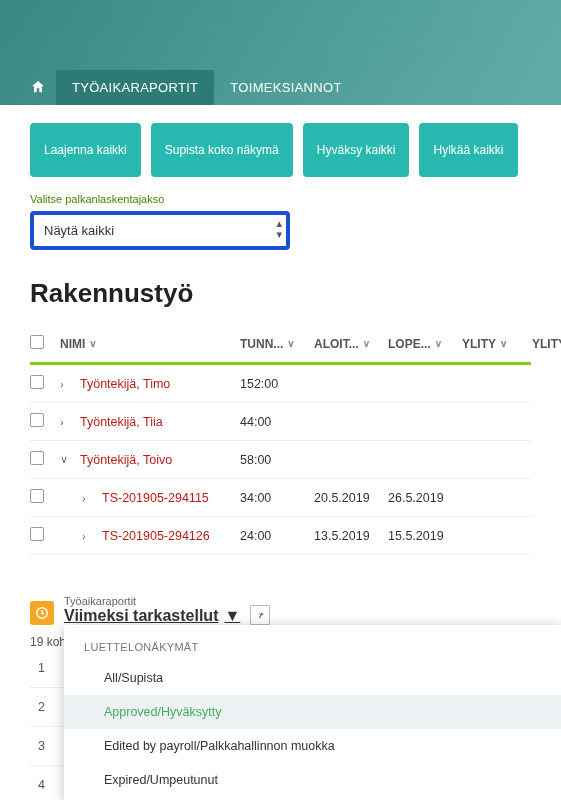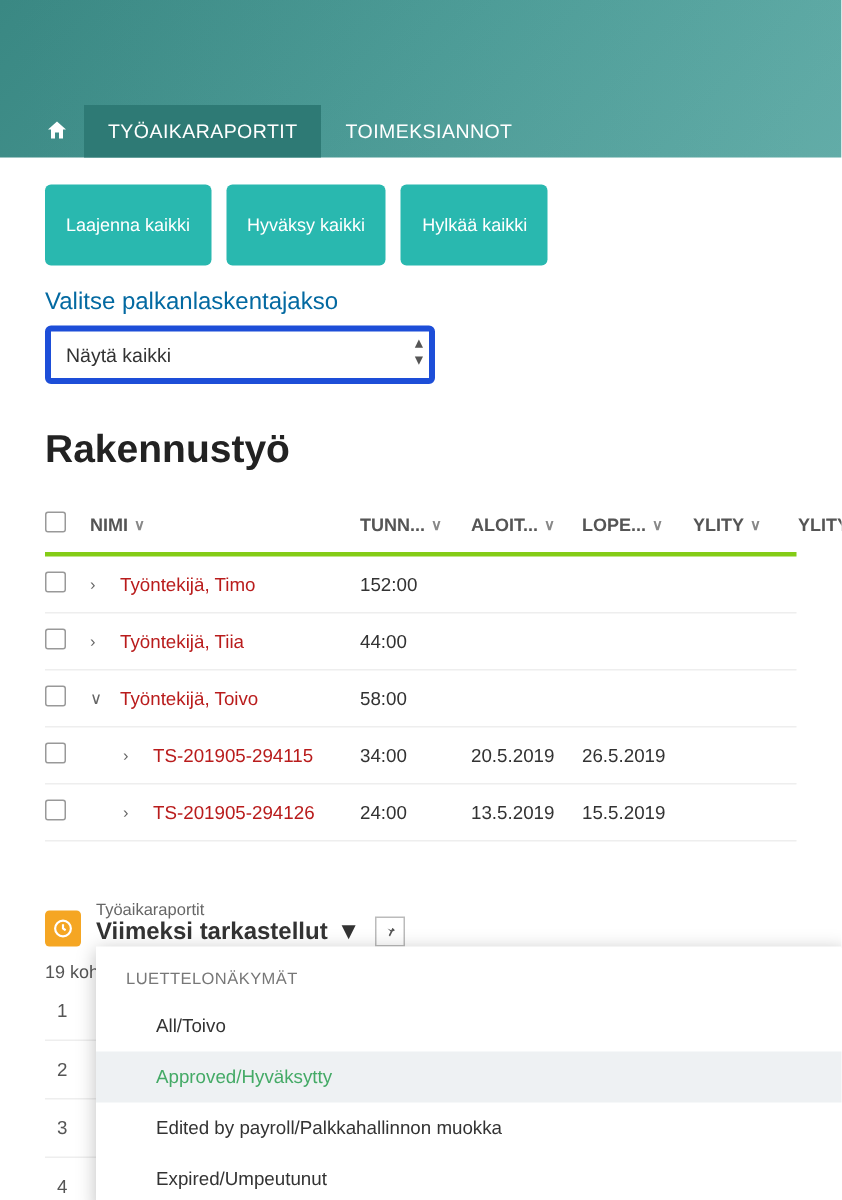--- a/index.html
+++ b/index.html
@@ -9,42 +9,42 @@
   .brand { position: absolute; top: 10px; left: 60px; color: #fff; font-size: 15px; }
   .brand .adecco { font-weight: 500; letter-spacing: 0.5px; }
   .brand .sihti { font-family: serif; font-size: 20px; font-style: italic; letter-spacing: 1px; margin-top: 2px; }
   .mainnav { position: absolute; bottom: 0; left: 0; display: flex; align-items: center; padding: 0 20px; gap: 0; }
   .home-btn { width: 36px; height: 36px; display:flex; align-items:center; justify-content:center; color:#fff; cursor:pointer; }
   .nav-tab { padding: 10px 16px; color: #fff; font-size: 13px; font-weight: 500; cursor:pointer; letter-spacing: 0.3px; }
   .nav-tab.active { background: #2e7a75; }
   .content { padding: 18px 30px; }
   .btnrow { display: flex; gap: 10px; margin-bottom: 16px; flex-wrap: wrap; }
   .tealbtn { background: #29b8af; color: #fff; border:none; border-radius: 4px; padding: 20px 14px; font-size: 12px; font-weight: 500; cursor:pointer; }
-  .label { font-size: 16px; color: #0369a1; margin-bottom: 6px; }
+  .label { font-size: 11px; color: #4d7c0f; margin-bottom: 6px; }
   .selectwrap { position: relative; width: 260px; margin-bottom: 28px; }
   .selectbox { width: 100%; border: 4px solid #1d4ed8; border-radius: 4px; padding: 8px 10px; font-size: 13px; background:#fff; }
   .selectcaret { position:absolute; right:8px; top:7px; font-size:11px; line-height:1; color:#555; }
   h1.pagetitle { font-size: 26px; font-weight: 700; margin-bottom: 16px; color:#222; }
   .table { width: 100%; }
   .thead, .trow { display: grid; grid-template-columns: 30px 180px 74px 74px 74px 70px 48px; align-items: center; padding: 10px 0; }
   .thead { border-bottom: 3px solid #84cc16; font-size: 12px; color:#555; font-weight:600; }
   .trow { border-bottom: 1px solid #eee; font-size: 12.5px; }
   .th { display:flex; align-items:center; gap:4px; cursor:pointer; }
   .th .sort { color:#888; font-size:10px; }
   .chk { width:14px; height:14px; border:1px solid #999; border-radius:2px; display:inline-block; cursor:pointer; }
   .namecell { display:flex; align-items:center; gap:8px; }
   .expander { width:12px; display:inline-block; color:#666; cursor:pointer; font-size:11px; }
   .link { color: #b91c1c; cursor:pointer; }
   .childrow .namecell { padding-left: 22px; }
   .section2 { margin-top: 40px; position: relative; }
   .sec2head { display:flex; align-items:flex-end; gap:10px; }
   .clockicon { width:24px; height:24px; background:#f5a623; border-radius:3px; display:flex; align-items:center; justify-content:center; color:#fff; font-size:13px; }
   .sec2titleblock { display:flex; flex-direction:column; }
   .sec2small { font-size: 11px; color:#666; }
-  .sec2big { font-size: 16px; font-weight:700; display:flex; align-items:center; gap:6px; cursor:pointer; }
+  .sec2big { font-size: 16px; font-weight:700; display:flex; align-items:center; gap:6px; cursor:pointer;text-decoration:underline; }
   .pinbtn { width:20px; height:20px; border:1px solid #bbb; display:flex; align-items:center; justify-content:center; cursor:pointer; font-size:11px; color:#555; }
   .count { font-size: 12px; color:#555; margin-top: 10px; }
   .listrow { display:grid; grid-template-columns: 36px 200px 1fr; padding: 12px 8px; border-bottom:1px solid #eee; font-size:12.5px; }
   .listrow .num { color:#555; }
   .dropdown { position:absolute; top: 30px; left: 34px; width: 500px; background:#fff; box-shadow: 0 2px 12px rgba(0,0,0,0.25); z-index:10; padding: 8px 0 4px 0; }
   .dd-title { font-size:11px; color:#777; padding: 8px 20px; letter-spacing:0.3px; }
   .dd-item { padding: 10px 20px 10px 40px; font-size: 12.5px; cursor:pointer; position:relative; color:#333; }
   .dd-item.sel { background:#eef1f3; color:#4a6; }
   svg { display:block; }
 </style>
@@ -60,20 +60,21 @@
     </div>
     <div class="nav-tab active">TYÖAIKARAPORTIT</div>
     <div class="nav-tab">TOIMEKSIANNOT</div>
   </div>
 </div>
 
 <div class="content">
 
   <div class="btnrow">
     <button class="tealbtn">Laajenna kaikki</button>
+    <button class="tealbtn">Supista koko näkymä</button>
     <button class="tealbtn">Hyväksy kaikki</button>
     <button class="tealbtn">Hylkää kaikki</button>
   </div>
 
   <div class="label">Valitse palkanlaskentajakso</div>
   <div class="selectwrap">
     <div class="selectbox">Näytä kaikki</div>
     <div class="selectcaret">▴<br>▾</div>
   </div>
 
@@ -189,21 +190,21 @@
       <div class="pinbtn">
         <svg width="10" height="10" viewBox="0 0 24 24" fill="#555">
             <path d="M14 4l6 6-4 2-4 8-2-2 3-6-5-5 6 3 2-4-2-2z"></path>
           </svg>
       </div>
     </div>
 
     <div class="dropdown">
       <div class="dd-title">LUETTELONÄKYMÄT</div>
       <div id="dd-items">
-          <div class="dd-item"><span>All/Toivo</span></div>
+          <div class="dd-item"><span>All/Supista</span></div>
           <div class="dd-item sel"><span>Approved/Hyväksytty</span></div>
           <div class="dd-item"><span>Edited by payroll/Palkkahallinnon muokka</span></div>
           <div class="dd-item"><span>Expired/Umpeutunut</span></div>
         </div>
     </div>
 
     <div class="count">19 koh</div>
 
     <div id="listrows">
         <div class="listrow">

